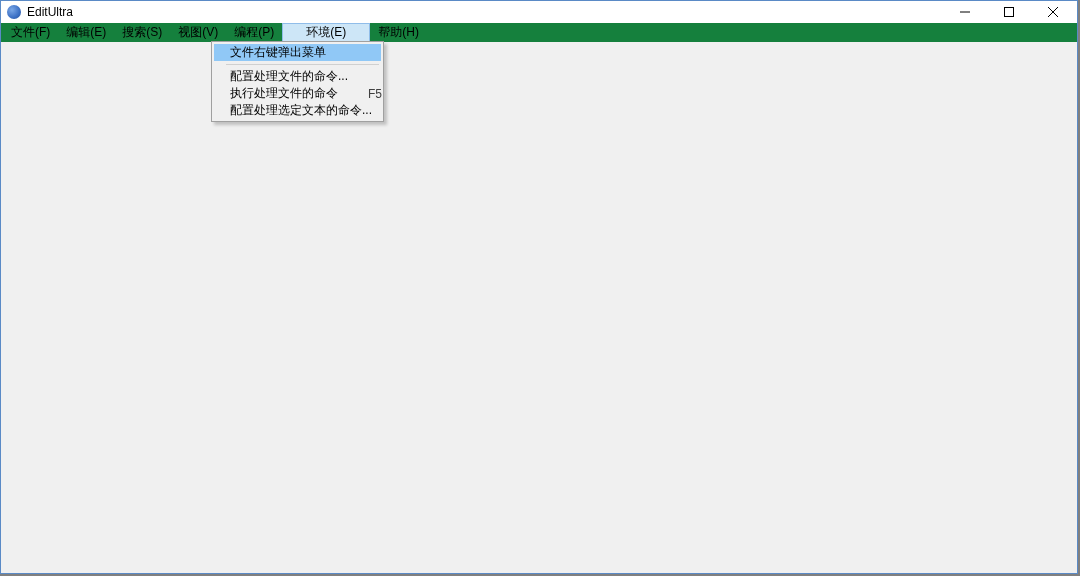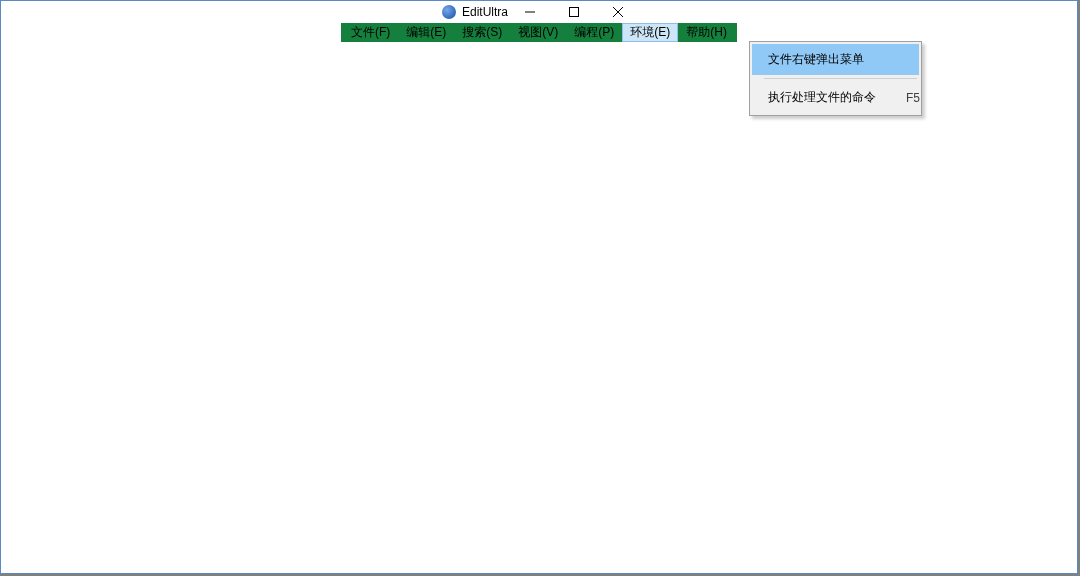--- a/index.html
+++ b/index.html
@@ -15,21 +15,20 @@
   .window {
     position: absolute;
     left: 0; top: 0;
     width: 1078px;
     height: 574px;
     background: #ffffff;
     border: 1px solid #5a8ac6;
     box-sizing: border-box;
     display: flex;
     flex-direction: column;
-    align-items: center;
   }
   .titlebar {
     height: 22px;
     background: #ffffff;
     display: flex;
     align-items: center;
     padding: 0 2px 0 6px;
     flex-shrink: 0;
   }
   .titlebar .app-icon {
@@ -68,40 +67,40 @@
   .menu-item {
     display: flex;
     align-items: center;
     padding: 0 8px;
     color: #000;
     white-space: nowrap;
   }
   .menu-item.open {
     background: #cde6f7;
     border: 1px solid #90bde9;
-    padding: 0 7px;
+    padding: 0 23px;
     box-sizing: border-box;
   }
   .client {
     flex: 1;
     background: #f0f0f0;
     position: relative;
   }
   .dropdown {
     position: absolute;
     background: #f0f0f0;
     border: 1px solid #a0a0a0;
     box-shadow: 3px 3px 3px rgba(0,0,0,0.2);
     padding: 2px 2px;
     box-sizing: border-box;
   }
   .dropdown-row {
     display: flex;
     align-items: center;
-    height: 31px;
+    height: 17px;
     padding: 0 20px 0 16px;
     color: #000;
     white-space: nowrap;
   }
   .dropdown-row .lbl { flex:1; }
   .dropdown-row .accel {
     margin-left: 30px;
     color: #404040;
   }
   .dropdown-row.highlight {
@@ -150,19 +149,25 @@
       <div class="menu-item">帮助(H)</div>
     </div>
 
   <div class="client">
     <div class="dropdown" id="dropdown" style="left:210px; top:-1px; width:173px;">
         <div class="dropdown-row highlight">
           <span class="lbl">文件右键弹出菜单</span>
         </div>
         <div class="dropdown-sep"></div>
         <div class="dropdown-row">
+          <span class="lbl">配置处理文件的命令...</span>
+        </div>
+        <div class="dropdown-row">
           <span class="lbl">执行处理文件的命令</span>
           <span class="accel">F5</span>
+        </div>
+        <div class="dropdown-row">
+          <span class="lbl">配置处理选定文本的命令...</span>
         </div>
       </div>
   </div>
 
 </div>
 
 </body></html>

